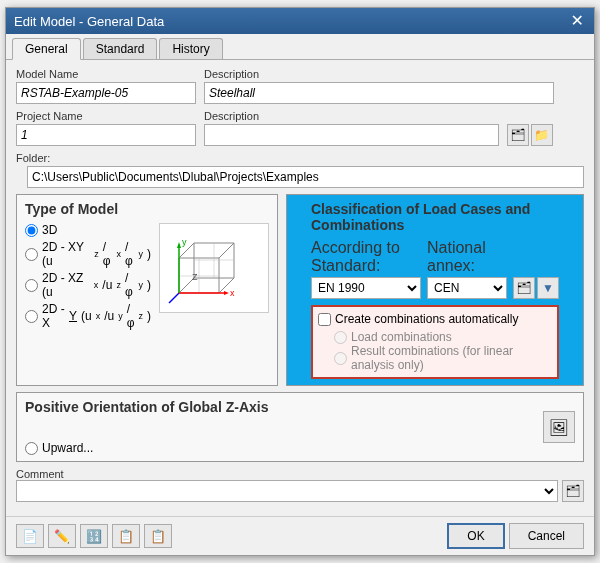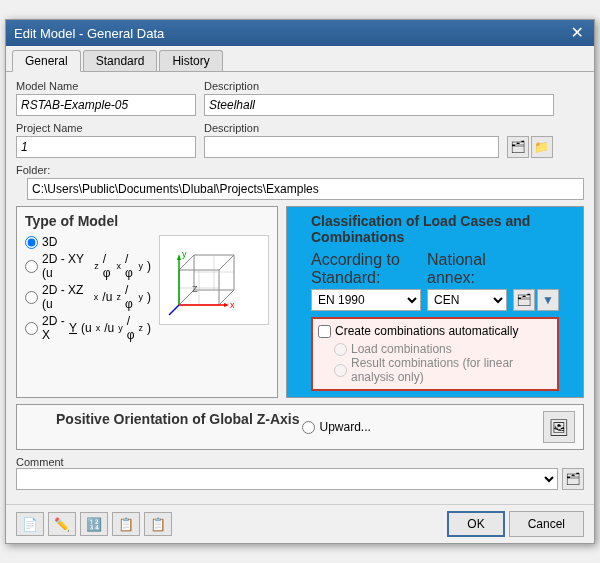--- a/index.html
+++ b/index.html
@@ -235,24 +235,23 @@
     .orientation-box {
       border: 1px solid #999;
       background: #f8f8f8;
       padding: 6px 8px;
       margin-bottom: 6px;
       display: flex;
       gap: 8px;
     }
     .orientation-inner {
       display: flex;
-      flex-direction: row;
-      gap: 3px;
+      flex-direction: column;
+      gap: 20px;
       flex: 1;
-      margin-left: 31px;
     }
     
     .comment-section {
       margin-bottom: 6px;
     }
     .comment-inner {
       display: flex;
       gap: 4px;
       align-items: center;
     }

